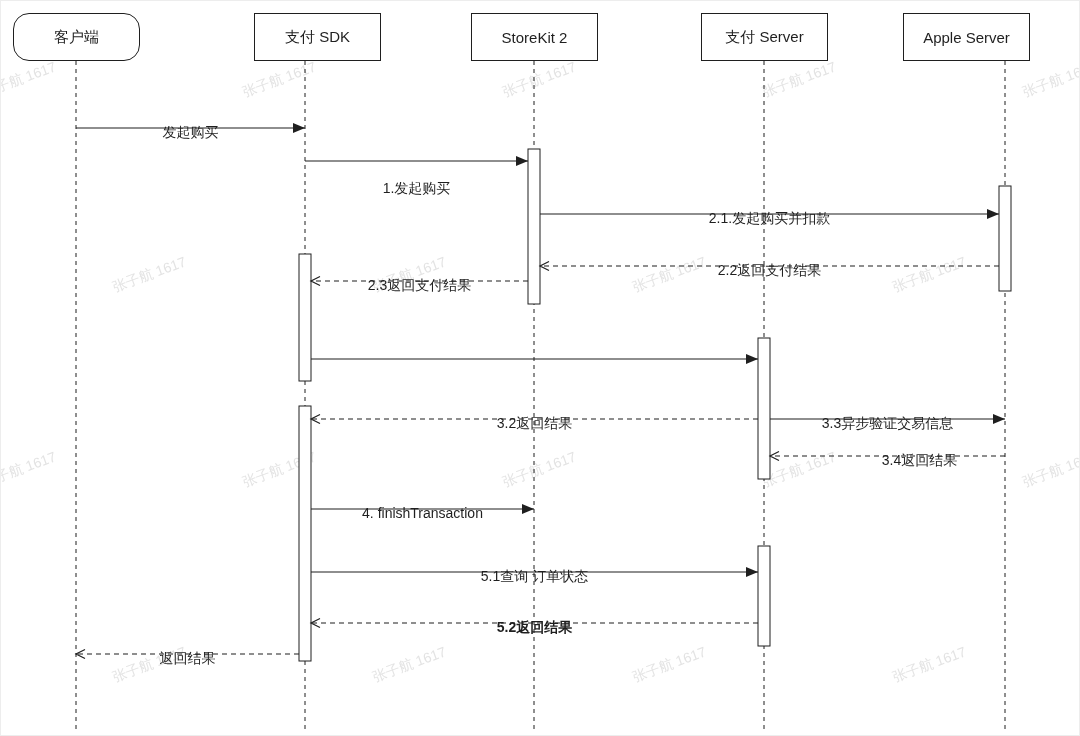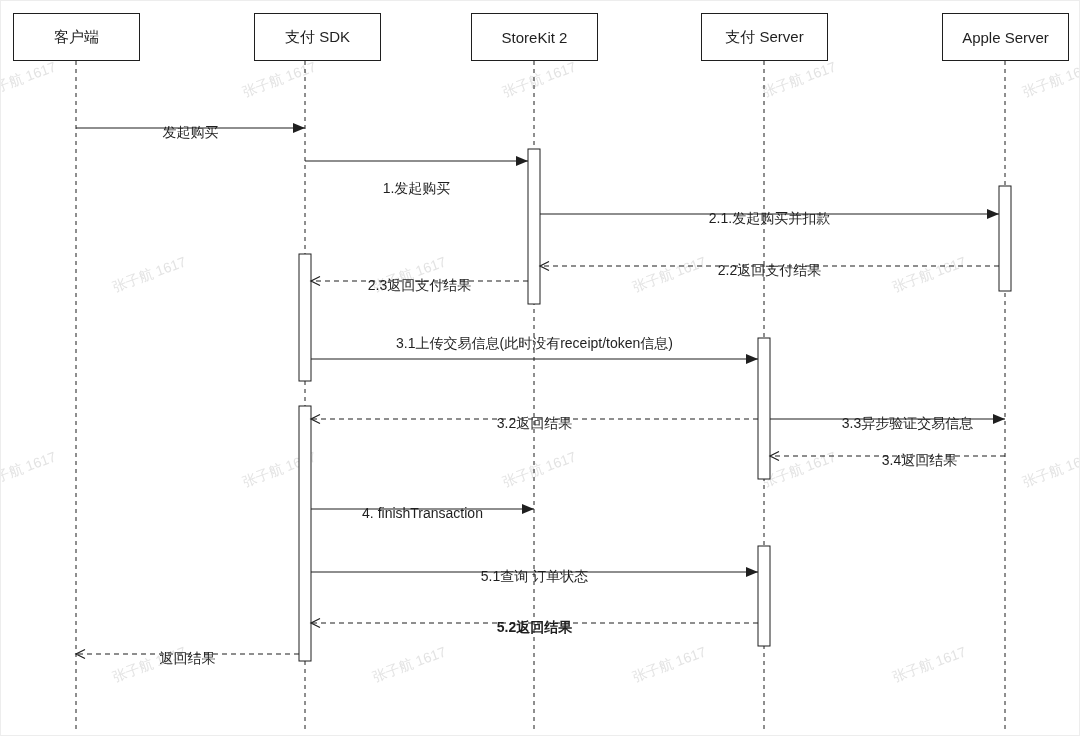--- a/index.html
+++ b/index.html
@@ -83,59 +83,58 @@
       <line x1="310" y1="358" x2="757" y2="358" class="msg solid" marker-end="url(#mFilled)"></line>
       <line x1="757" y1="418" x2="310" y2="418" class="msg dashed" marker-end="url(#mOpen)"></line>
       <line x1="769" y1="418" x2="1004" y2="418" class="msg solid" marker-end="url(#mFilled)"></line>
       <line x1="1004" y1="455" x2="769" y2="455" class="msg dashed" marker-end="url(#mOpen)"></line>
       <line x1="310" y1="508" x2="533" y2="508" class="msg solid" marker-end="url(#mFilled)"></line>
       <line x1="310" y1="571" x2="757" y2="571" class="msg solid" marker-end="url(#mFilled)"></line>
       <line x1="757" y1="622" x2="310" y2="622" class="msg dashed" marker-end="url(#mOpen)"></line>
       <line x1="298" y1="653" x2="75" y2="653" class="msg dashed" marker-end="url(#mOpen)"></line>
     </svg>
   <div id="actors">
-      <div class="actor-box" style="left: 12px;">
+      <div class="actor-box" style="left: 12px; border-radius: 16px;">
         <span>客户端</span>
       </div>
       <div class="actor-box" style="left: 241px; margin-left: 12px;">
         <span>支付 SDK</span>
       </div>
       <div class="actor-box" style="left: 470px;">
         <span>StoreKit 2</span>
       </div>
       <div class="actor-box" style="left: 700px;">
         <span>支付 Server</span>
       </div>
-      <div class="actor-box" style="left: 941px;">
+      <div class="actor-box" style="left: 902px;">
         <span>Apple Server</span>
       </div>
     </div>
   <div id="labels">
       <div class="msg-label" style="left: 189.5px; top: 105px;">
         <div>发起购买</div>
       </div>
       <div class="msg-label" style="left: 415.5px; top: 138px; margin-top: 23px;">
         <div>1.发起购买</div>
       </div>
       <div class="msg-label" style="left: 768.5px; top: 191px;">
         <div>2.1.发起购买并扣款</div>
       </div>
       <div class="msg-label" style="left: 768.5px; top: 243px;">
         <div>2.2返回支付结果</div>
       </div>
       <div class="msg-label" style="left: 418.5px; top: 258px;">
         <div>2.3返回支付结果</div>
       </div>
       <div class="msg-label" style="left: 533.5px; top: 316px;">
-        <div>3.1上传交易信息(此时没有receipt/token信息)</div>
       </div>
       <div class="msg-label" style="left: 533.5px; top: 396px;">
         <div>3.2返回结果</div>
       </div>
-      <div class="msg-label" style="left: 886.5px; top: 396px; margin-left: 20px;">
+      <div class="msg-label" style="left: 886.5px; top: 396px;">
         <div>3.3异步验证交易信息</div>
       </div>
       <div class="msg-label" style="left: 886.5px; top: 433px; margin-left: 32px;">
         <div>3.4返回结果</div>
       </div>
       <div class="msg-label" style="left: 421.5px; top: 486px;">
         <div>4. finishTransaction</div>
       </div>
       <div class="msg-label" style="left: 533.5px; top: 549px;">
         <div>5.1查询 订单状态</div>

